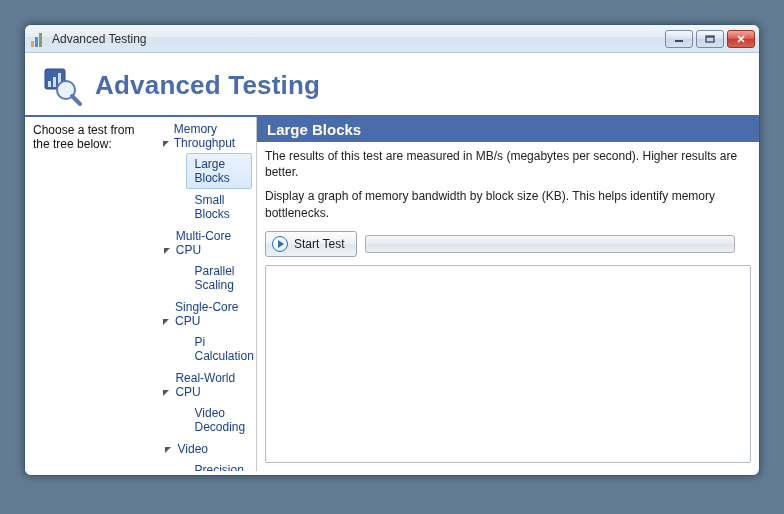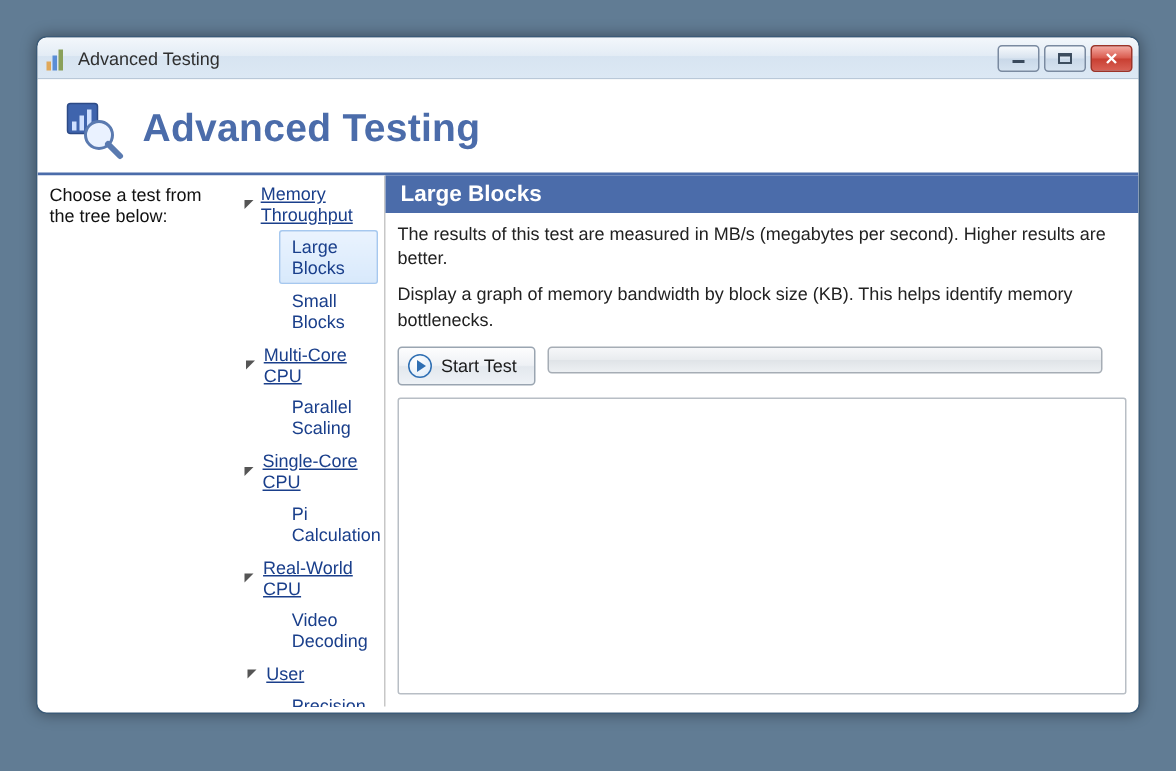--- a/index.html
+++ b/index.html
@@ -86,25 +86,24 @@
   .left-pane .prompt {
     padding: 6px 8px 6px 8px;
     color: #111;
   }
   .tree {
     padding: 2px 4px 4px 4px;
     overflow: auto;
   }
   .tree-group { margin-bottom: 1px; }
   .tree-group-header {
-    display: flex; align-items: center;
+    display: flex; align-items: flex-end;
     padding: 3px 4px 3px 4px;
     color: #1a3f8b;
     cursor: default;
-    text-decoration: underline;
   }
   .tree-group-header .arrow {
     width: 12px; height: 12px;
     margin-right: 4px;
     display: inline-flex; align-items: center; justify-content: center;
   }
   .tree-item {
     display: block;
     margin-left: 28px;
     padding: 3px 8px;
@@ -131,21 +130,21 @@
     padding: 4px 10px;
     margin: 0 -8px 6px -8px;
   }
   .desc p {
     color: #222;
     font-size: 12px;
     line-height: 1.35;
     margin-bottom: 8px;
   }
   .action-row {
-    display: flex; align-items: flex-start; gap: 8px;
+    display: flex; align-items: center; gap: 8px;
     margin: 2px 16px 8px 0;
   }
   .start-btn {
     display: inline-flex; align-items: center; gap: 6px;
     height: 26px;
     padding: 0 12px 0 6px;
     border: 1px solid #9aa5b1;
     border-radius: 3px;
     background: linear-gradient(to bottom,#fdfdfe,#eef1f5 48%,#e3e8ee 52%,#eef2f6);
     color: #1b1b1b;
@@ -273,21 +272,21 @@
             </div>
             <div class="tree-item">Video Decoding</div>
           </div>
           <div class="tree-group">
             <div class="tree-group-header">
               <span class="arrow">
                 <svg width="8" height="8">
                   <path d="M1 1 L7 1 L1 7 Z" fill="#555"></path>
                 </svg>
               </span>
-              <span>User</span>
+              <span>Video</span>
             </div>
             <div class="tree-item">Precision Click Time</div>
             <div class="tree-item">Reaction Time</div>
           </div>
         </div>
     </div>
 
     <div class="right-pane">
       <div class="section-title">Large Blocks</div>
       <div class="desc">

